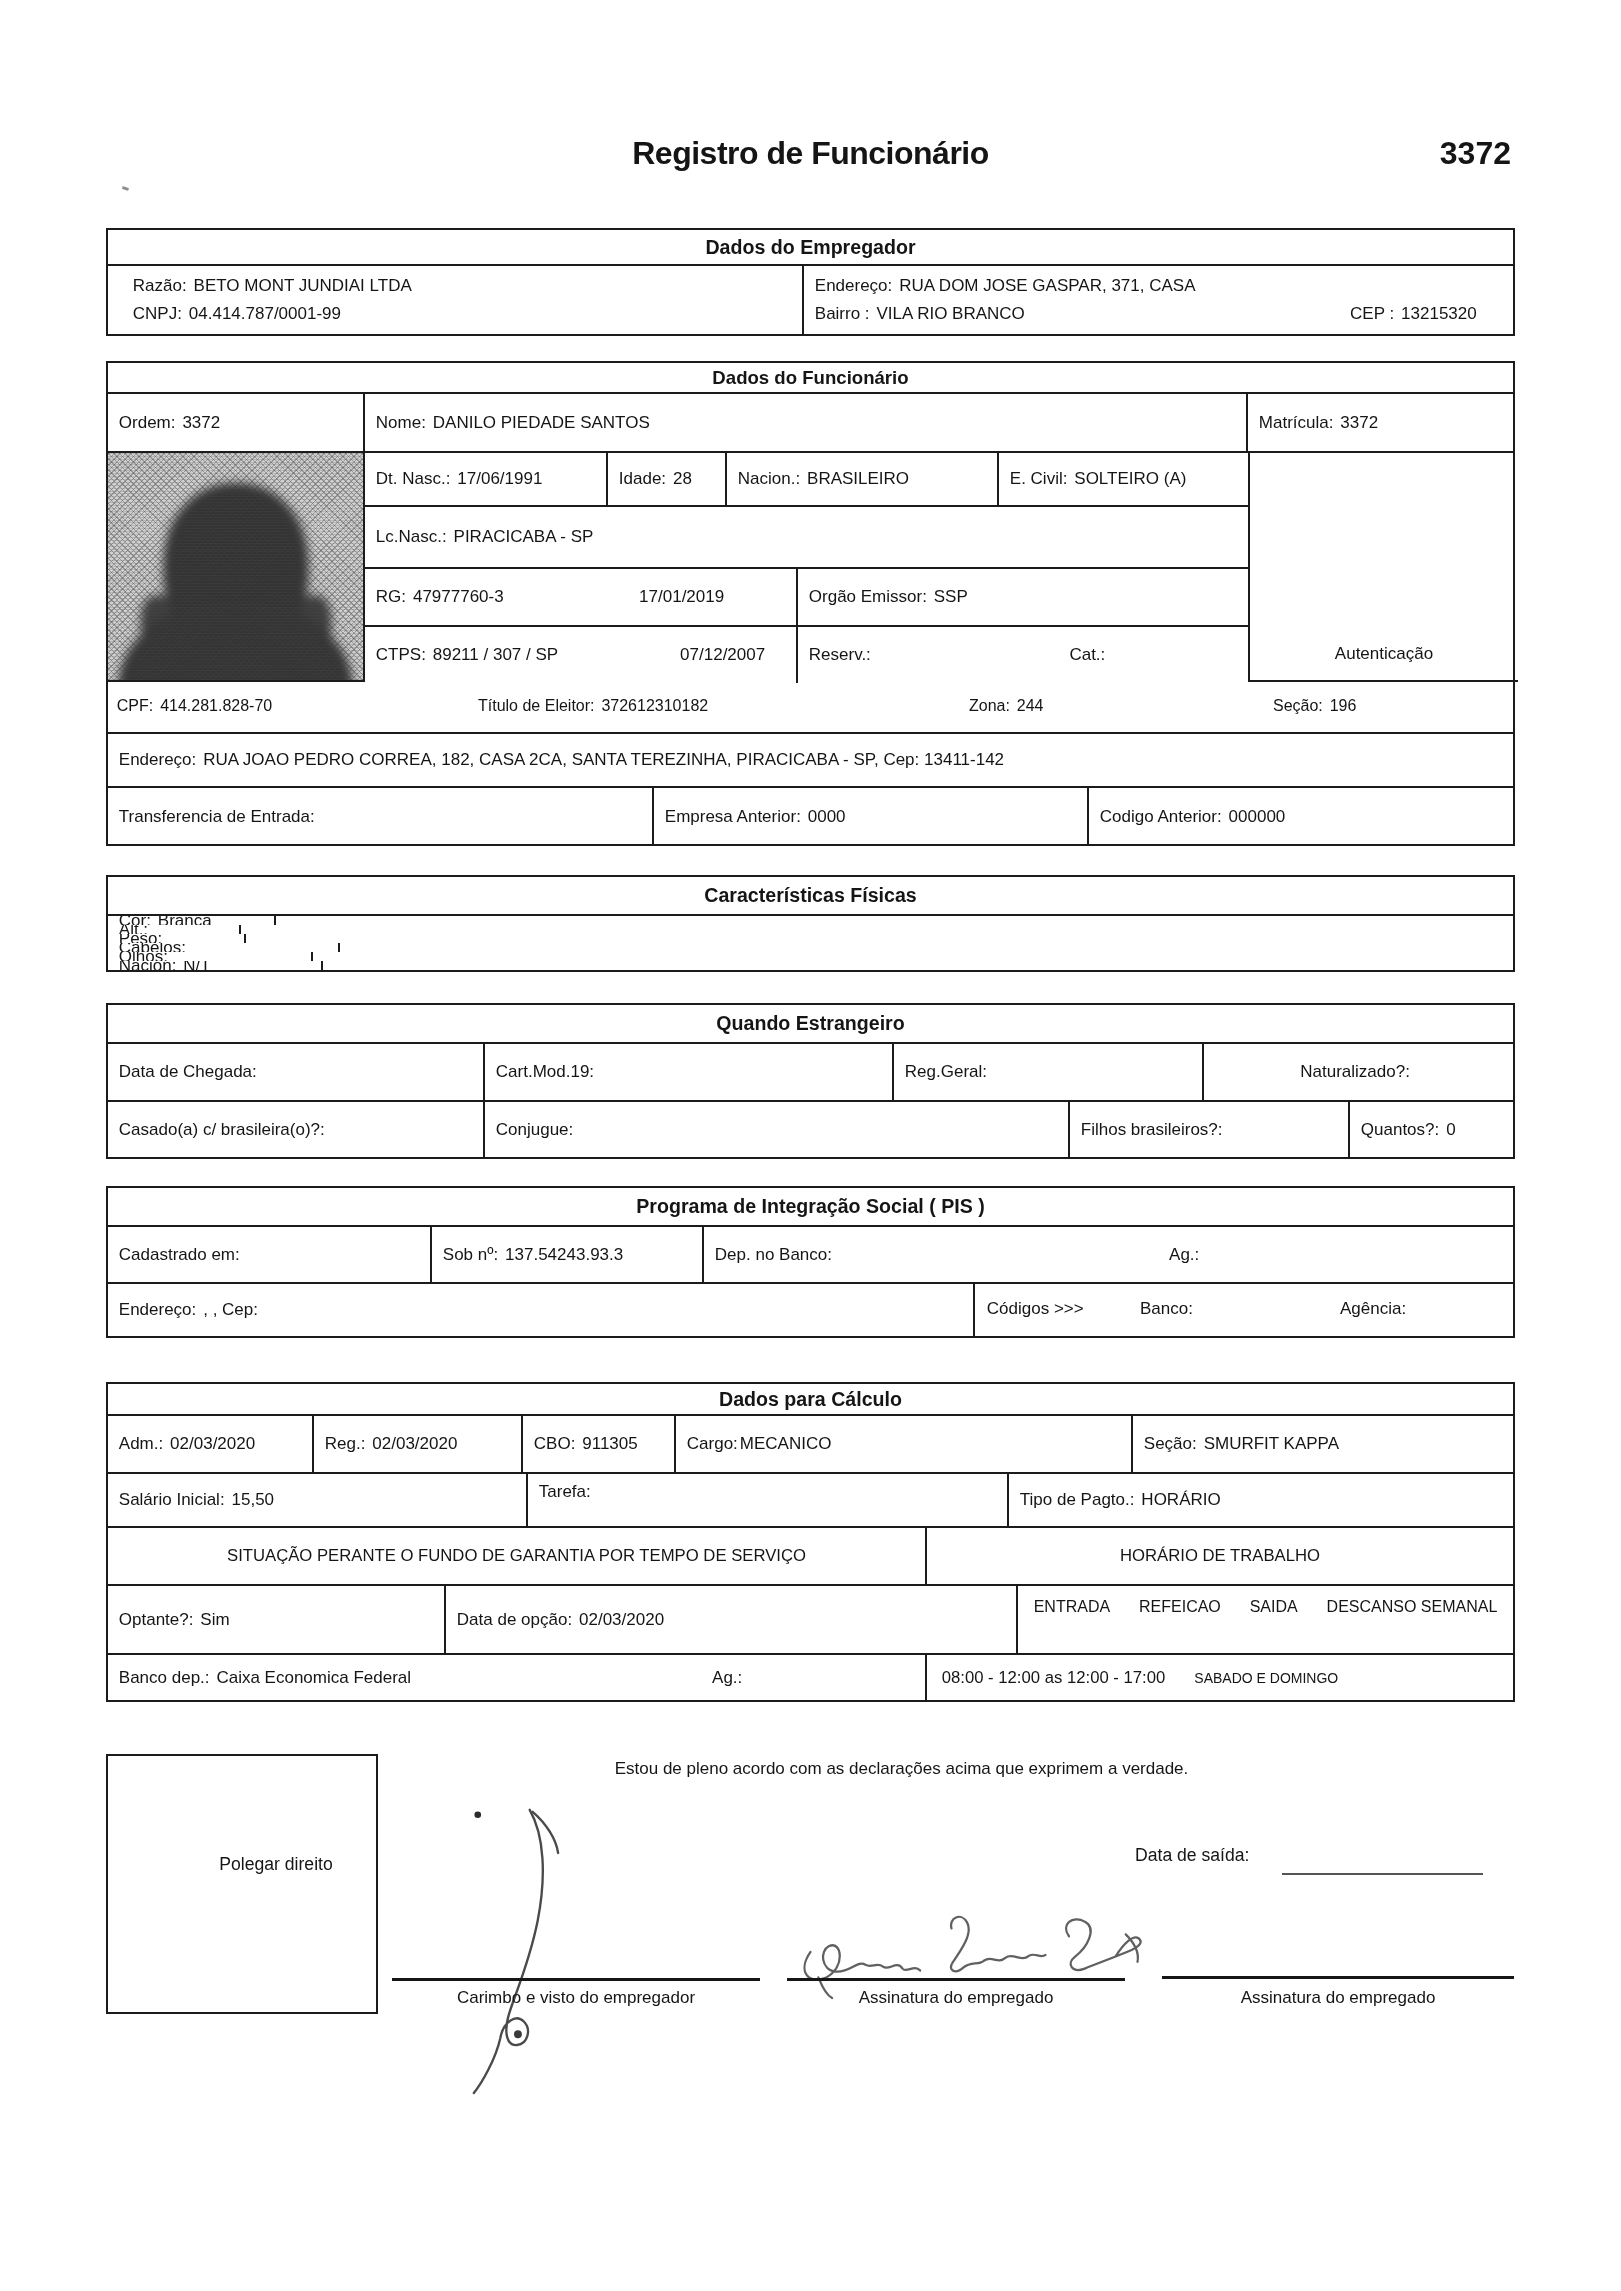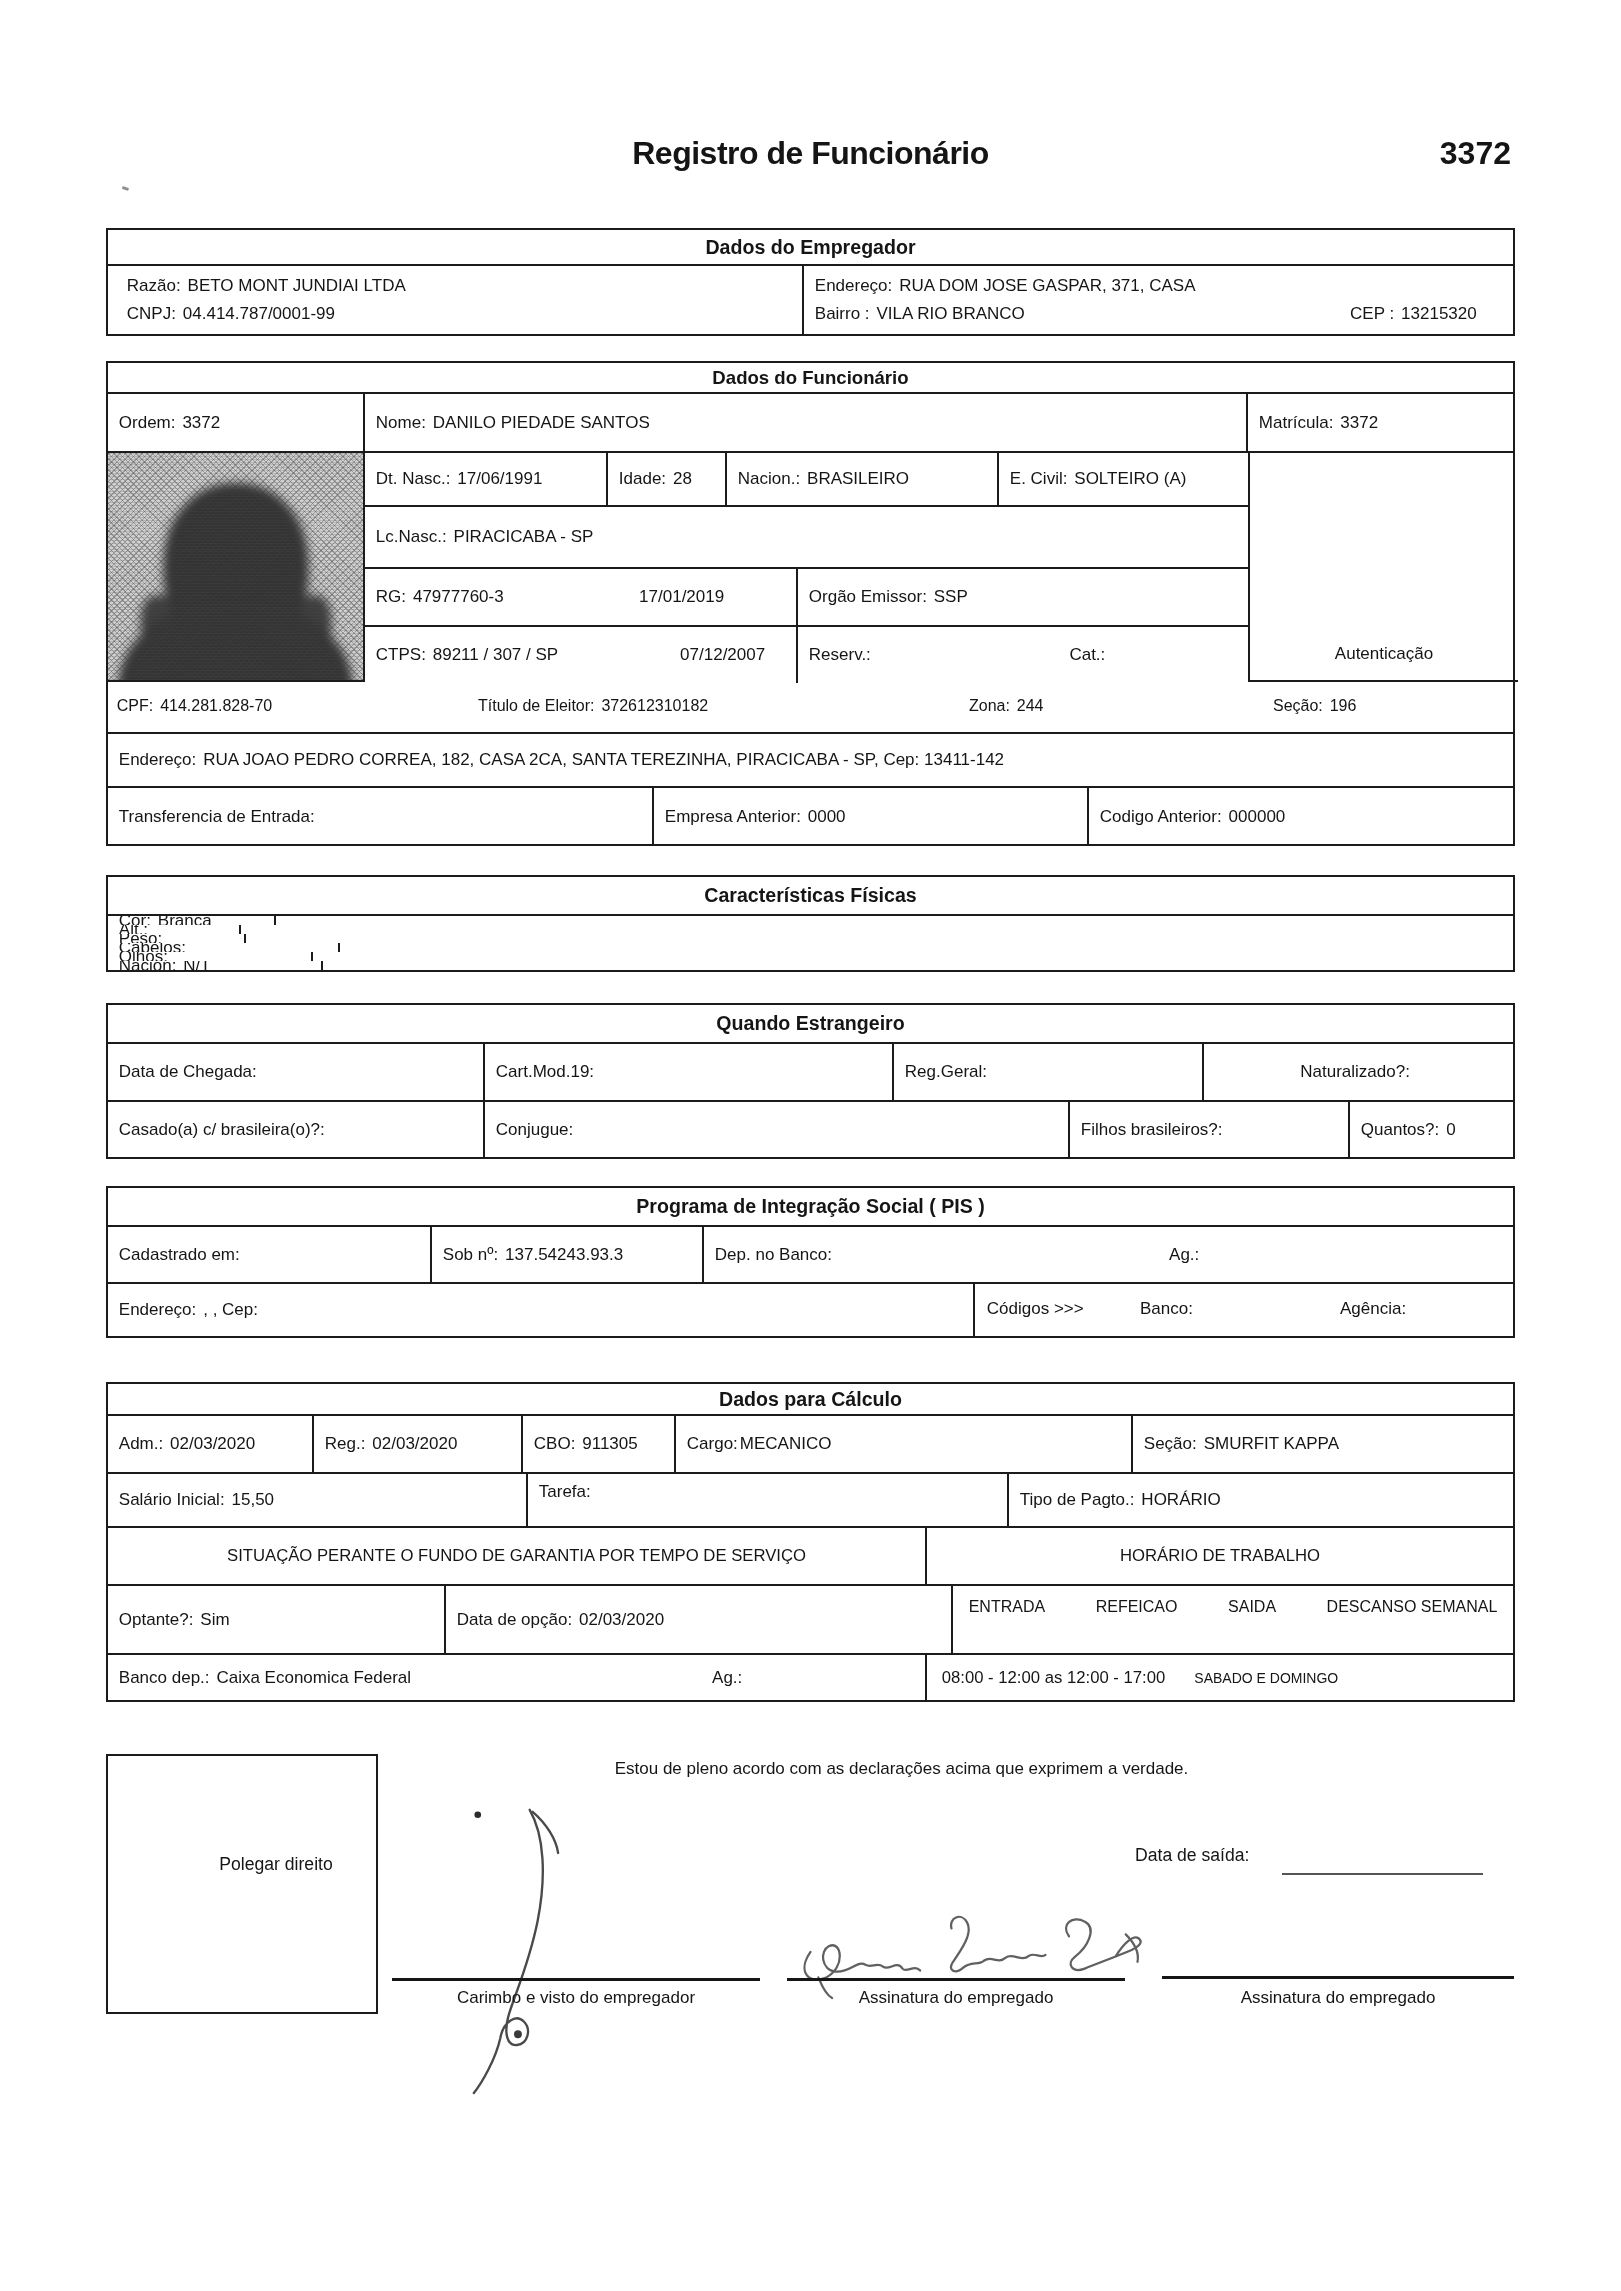--- a/index.html
+++ b/index.html
@@ -69,21 +69,21 @@
 
 <div class="page">
 
   <div class="hdr-title">Registro de Funcionário</div>
   <div class="hdr-num">3372</div>
   <div class="speck"></div>
 
   <section class="sec" style="top:228px;height:108px;">
     <div class="st" style="height:36px;">Dados do Empregador</div>
     <div class="r nb" style="height:68px;">
-      <div class="c" style="width:696px;padding:8px;">
+      <div class="c" style="width:696px;padding:14px;">
         <div class="stack" style="width:100%;height:100%;">
           <span class="f">
               <span>Razão:</span>
               <span>BETO MONT JUNDIAI  LTDA</span>
             </span>
           <span class="f">
               <span>CNPJ:</span>
               <span>04.414.787/0001-99</span>
             </span>
         </div>
@@ -479,21 +479,21 @@
           <span>HORÁRIO DE TRABALHO</span>
         </div>
     </div>
     <div class="r" style="height:69px;">
       <div class="c" style="width:338px;">
           <span class="f">
             <span>Optante?:</span>
             <span>Sim</span>
           </span>
         </div>
-      <div class="c" style="width:507px;">
+      <div class="c" style="width:572px;">
           <span class="f">
             <span>Data de opção:</span>
             <span>02/03/2020</span>
           </span>
         </div>
       <div class="c e" style="flex:1;justify-content:space-between;padding:0 15.7px;align-items:flex-start;padding-top:11.8px;font-size:16px;">
         <span>ENTRADA</span>
         <span>REFEICAO</span>
         <span>SAIDA</span>
         <span>DESCANSO SEMANAL</span>

